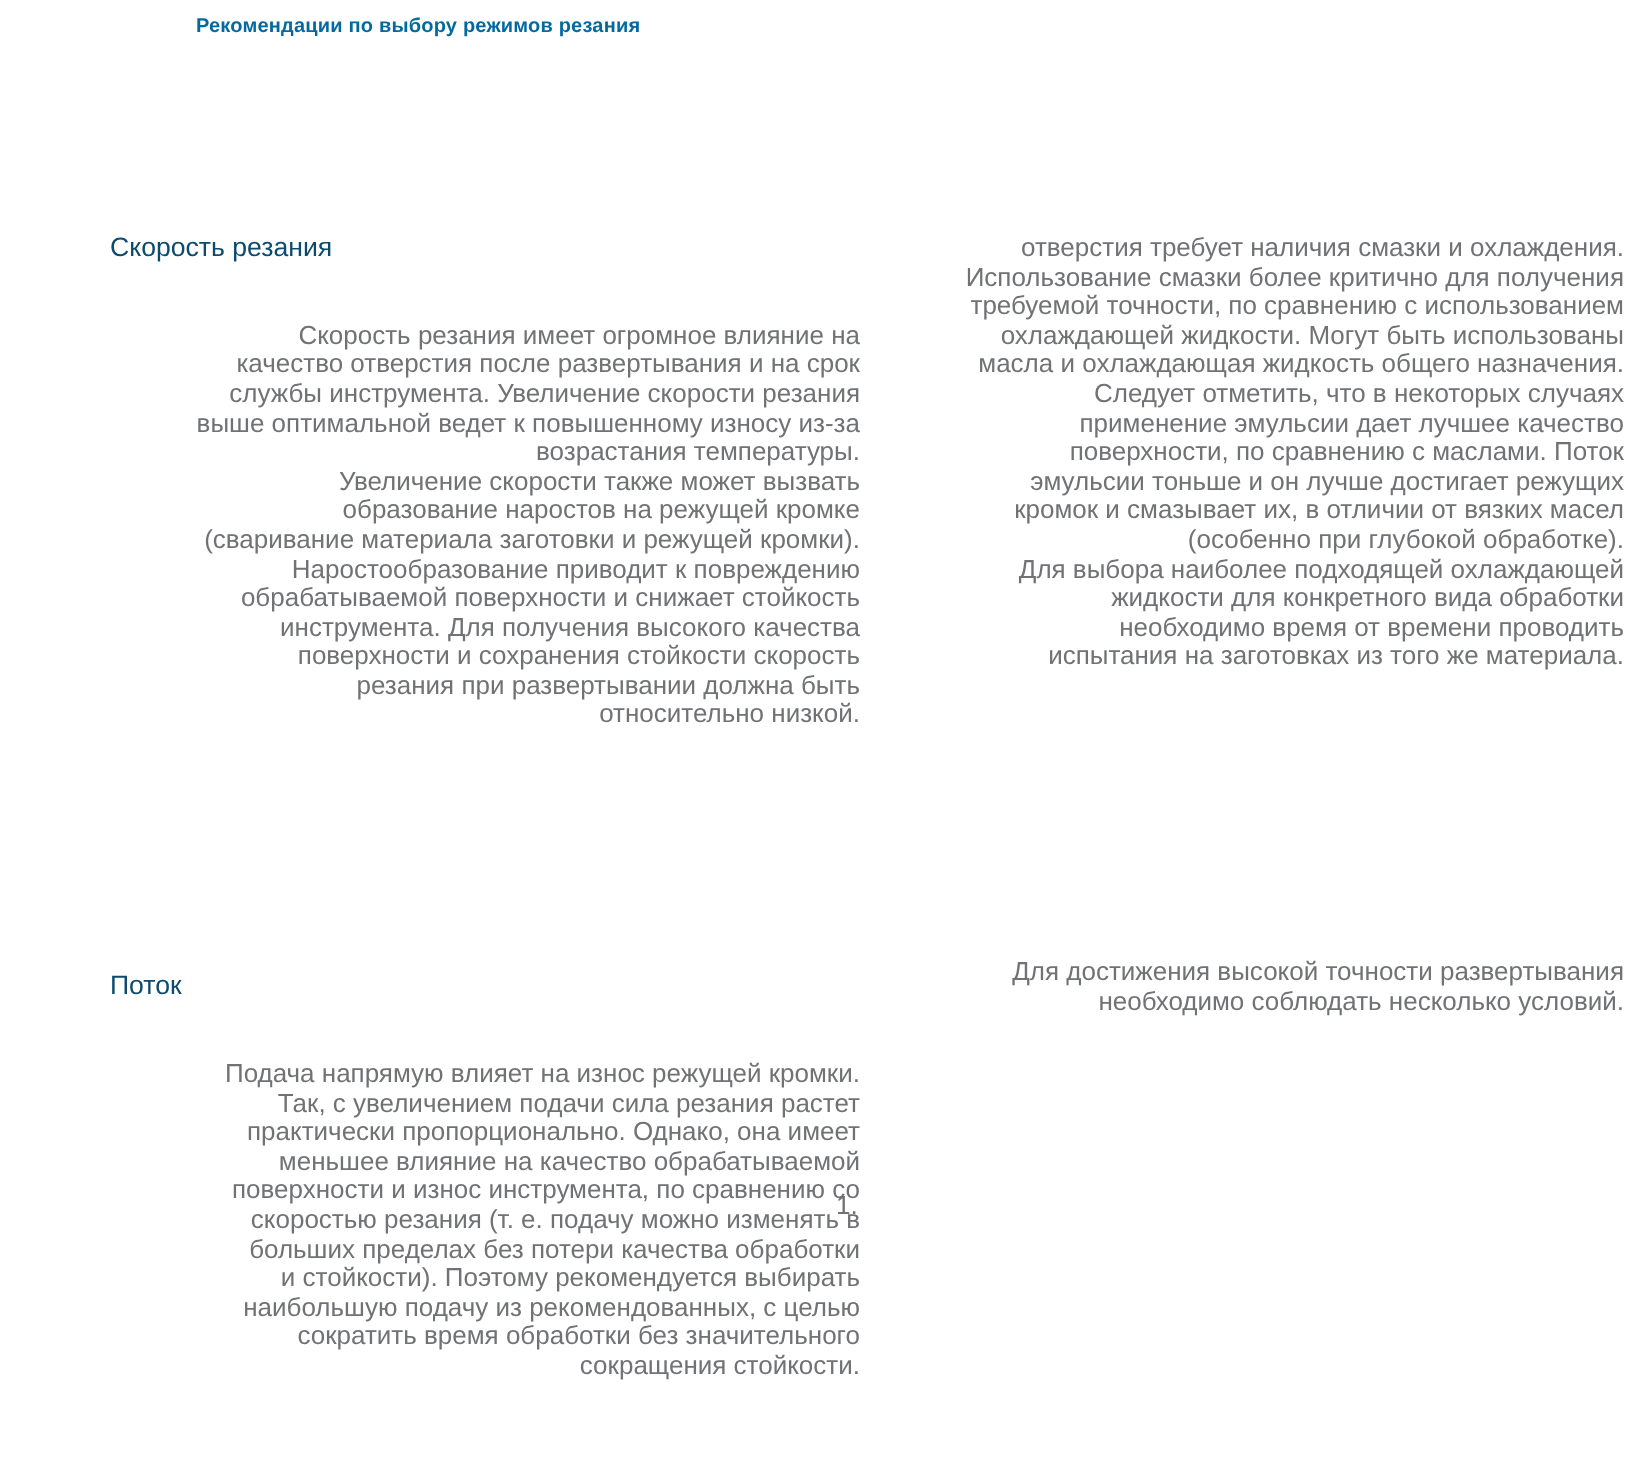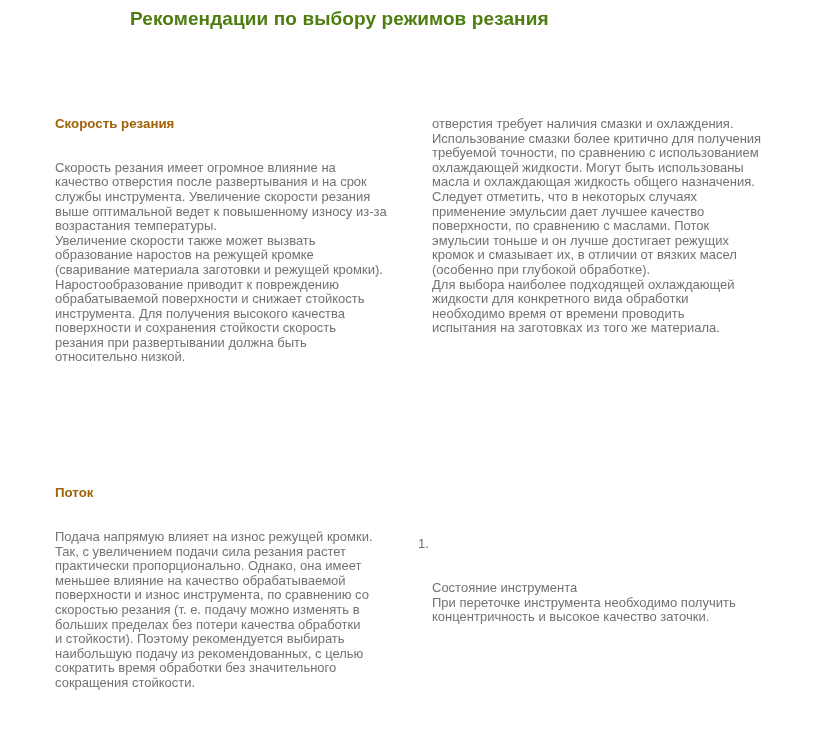--- a/index.html
+++ b/index.html
@@ -11,47 +11,46 @@
     width: 815px;
     height: 736px;
     position: relative;
     font-family: "Liberation Sans", sans-serif;
     overflow: hidden;
   }
   .page-title {
     position: absolute;
     left: 98px;
     top: 8px;
-    font-size: 19px;
+    font-size: 10px;
     font-weight: bold;
-    color: #4d7c0f;
+    color: #0369a1;
     letter-spacing: 0.1px;
     white-space: pre;
-    margin-left: 32px;
   }
   .col {
     position: absolute;
     top: 44px;
     font-size: 13px;
     line-height: 14.6px;
     color: #717275;
     white-space: pre;
   }
   .col-left  { left: 55px;  width: 375px; }
   .col-right { left: 432px; width: 380px; }
   .section { margin: 0; }
   .col-left .section + .section { margin-top: 19px; }
   .section-heading {
-    font-weight: bold;
-    color: #a16207;
+    font-weight: normal;
+    color: #0c4a6e;
     font-size: 13.3px;
     line-height: 14.6px;
     white-space: pre;
   }
-  .section-body { white-space: pre; }
+  .section-body { white-space: pre; text-align: right; }
   .conditions-section { margin-top: 41px; }
   .numbered-list { margin: 0; padding: 0; }
   .list-item { position: relative; }
   .list-item-number {
     position: absolute;
     left: -14px;
     top: 0;
     white-space: pre;
   }
   .list-item-text { white-space: pre; }
@@ -116,28 +115,27 @@
 эмульсии тоньше и он лучше достигает режущих
 кромок и смазывает их, в отличии от вязких масел
 (особенно при глубокой обработке).
 Для выбора наиболее подходящей охлаждающей
 жидкости для конкретного вида обработки
 необходимо время от времени проводить
 испытания на заготовках из того же материала.</div>
   </div>
 
   <div class="section conditions-section">
+    <div class="section-body">Для достижения высокой точности развертывания
+необходимо соблюдать несколько условий.</div>
 
     <div class="numbered-list">
 
       <div class="list-item">
         <span class="list-item-number">1.</span>
-        <div class="list-item-text">Состояние инструмента
-При переточке инструмента необходимо получить
-концентричность и высокое качество заточки.</div>
       </div>
 
       
 
       
 
       
 
     </div>
   </div>

